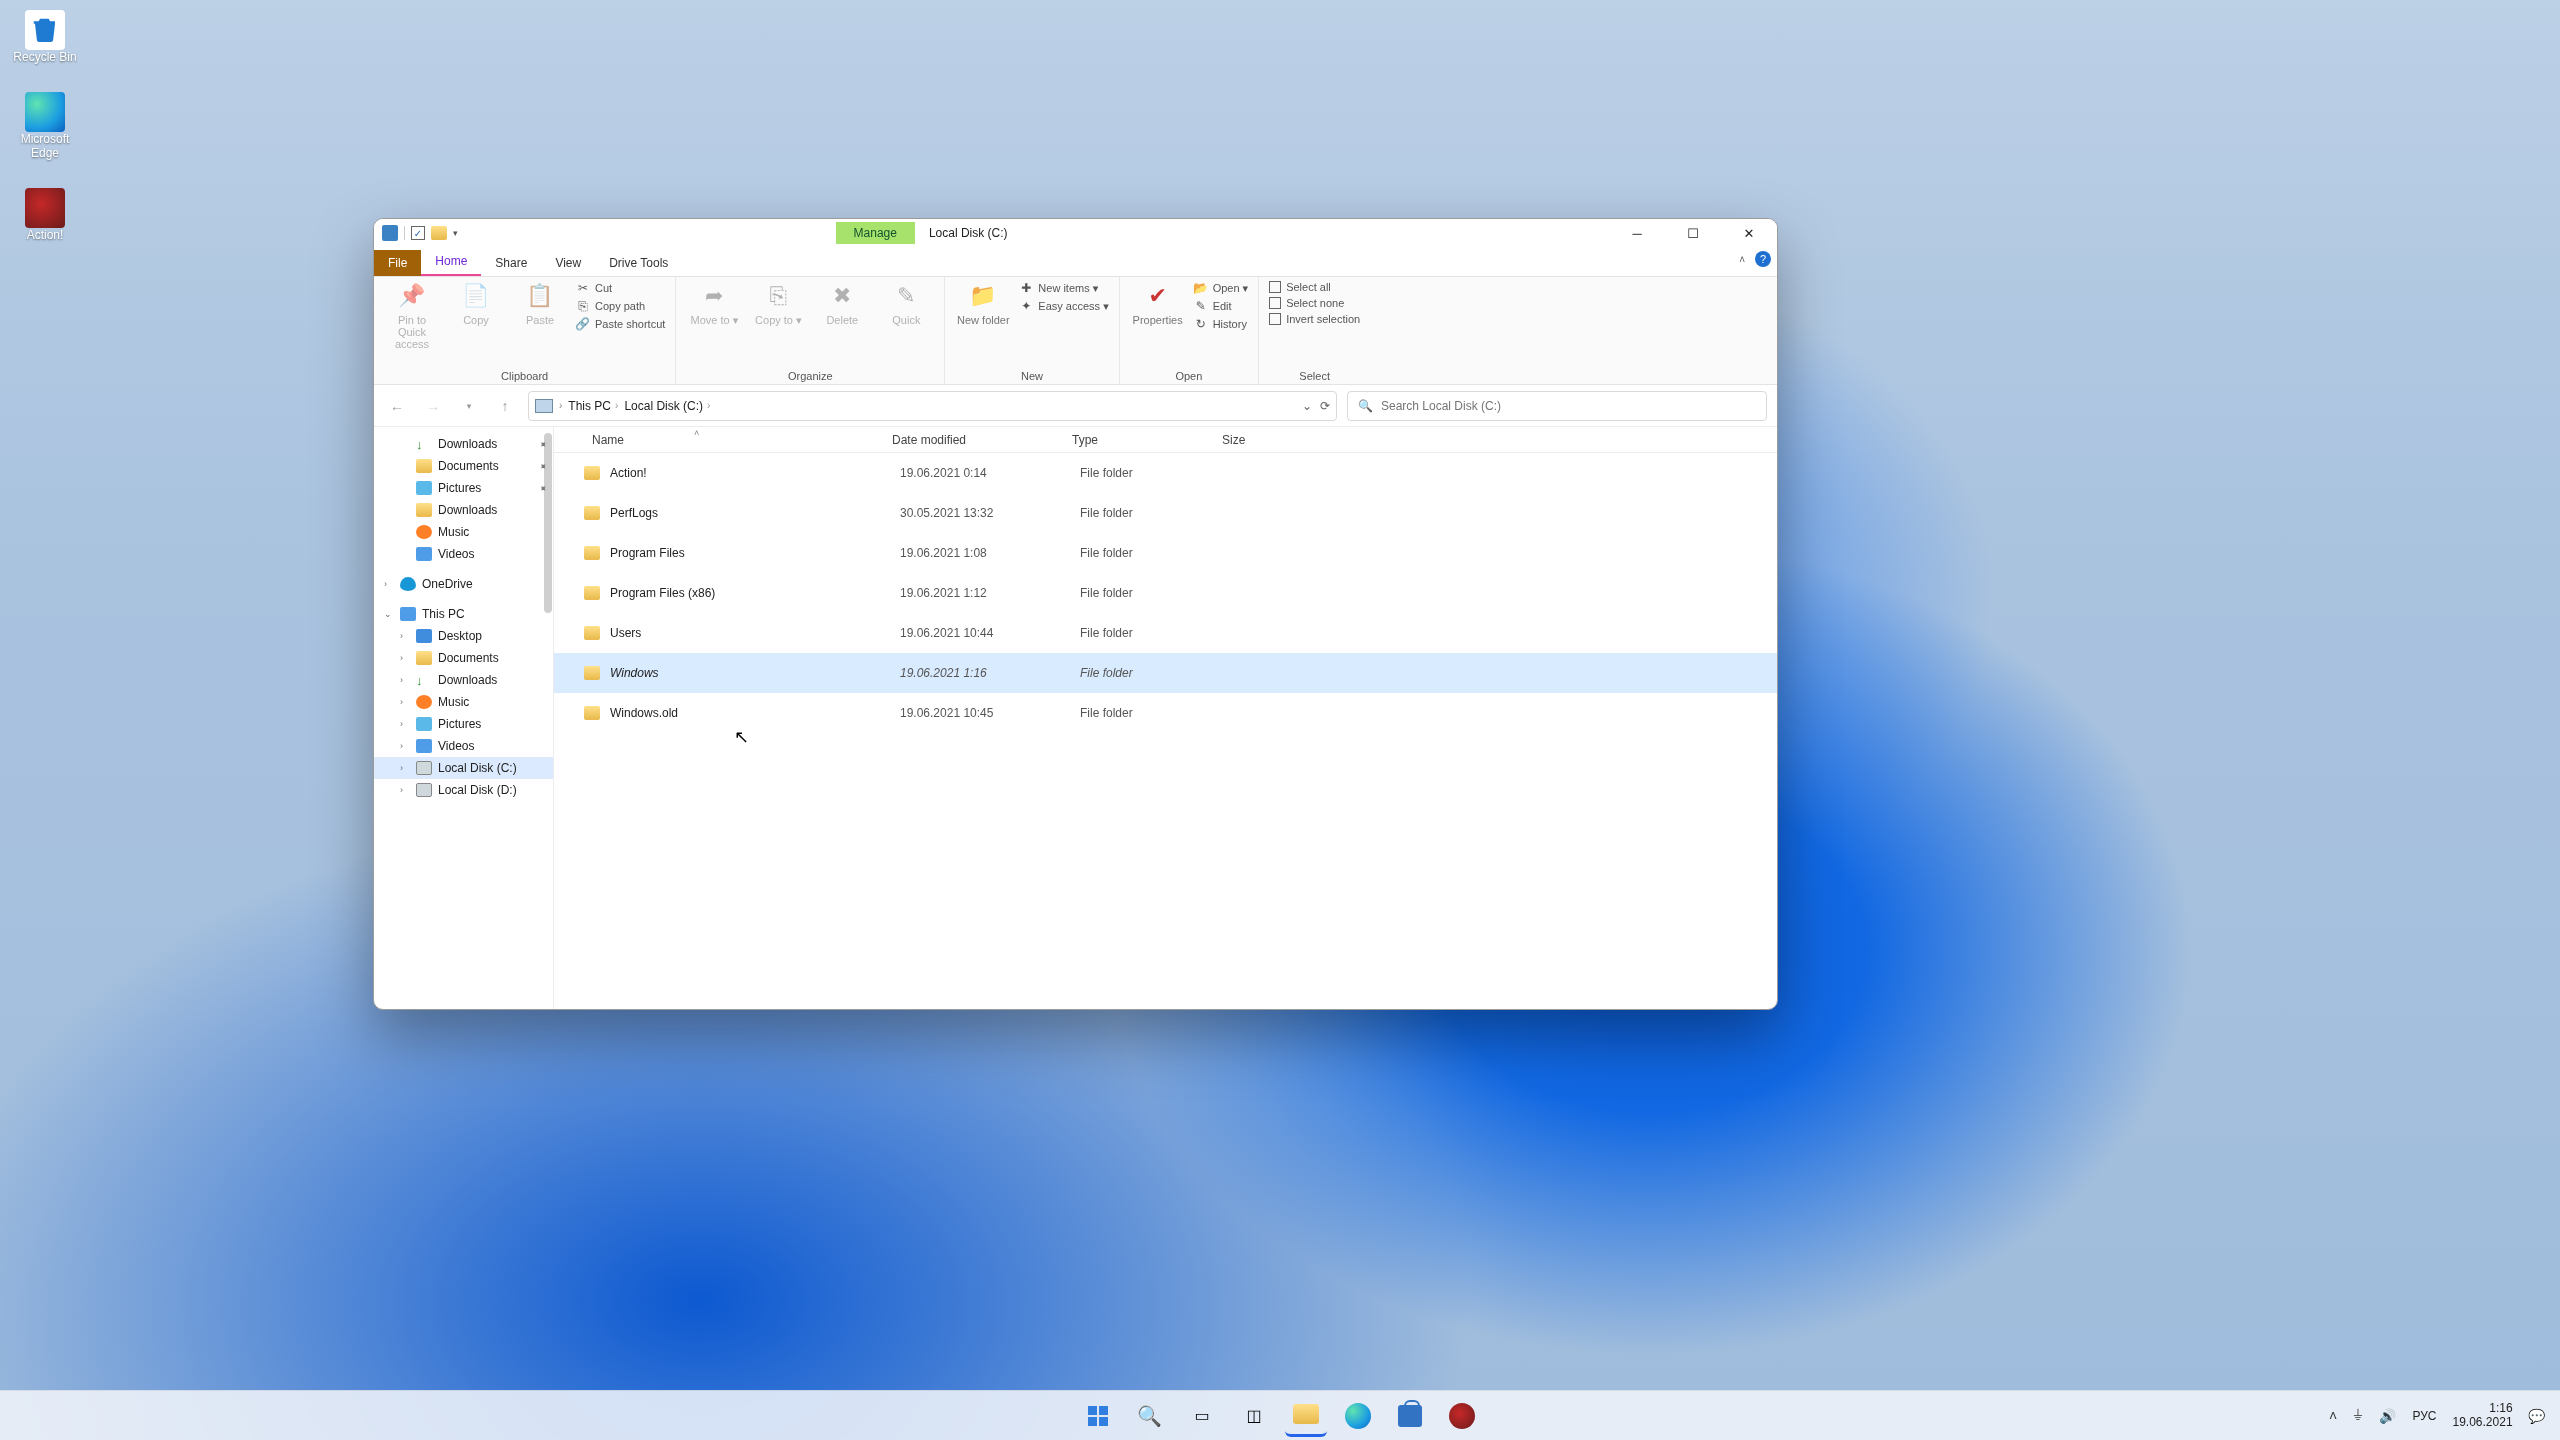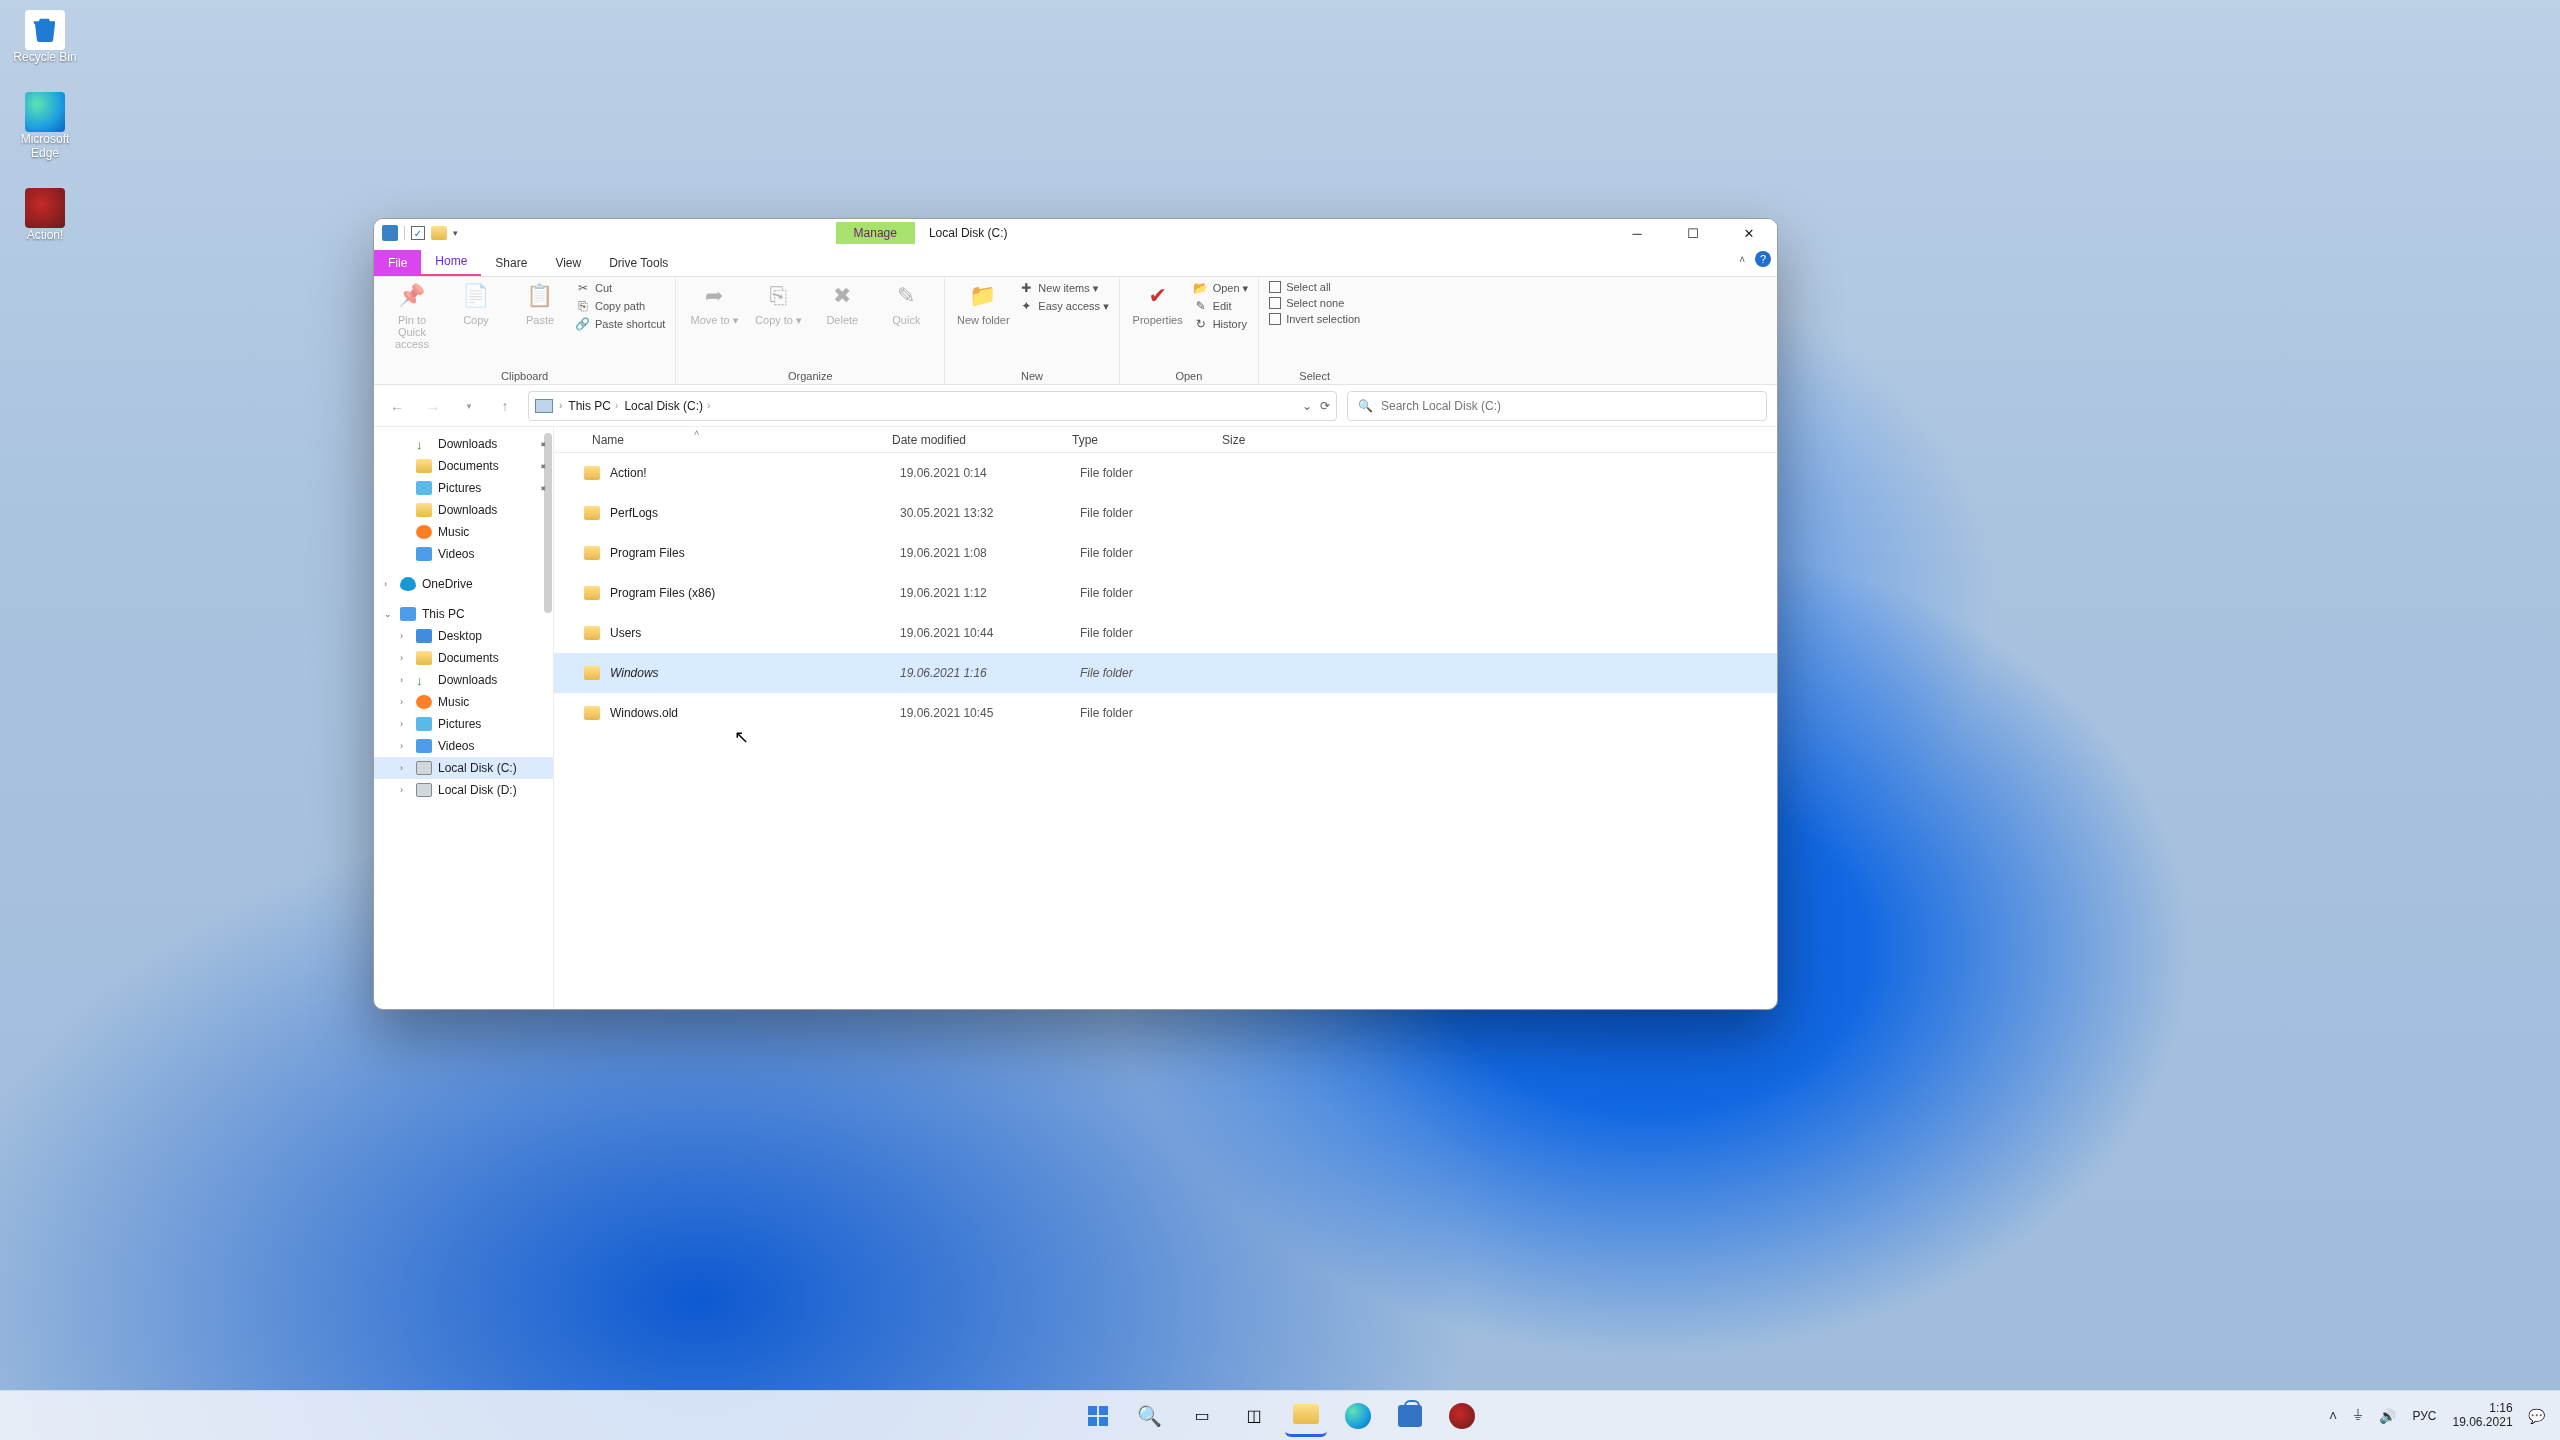--- a/index.html
+++ b/index.html
@@ -31,30 +31,30 @@
   display:flex; flex-direction:column; overflow:hidden;
 }
 
 
 .titlebar{height:28px;background:#fff;display:flex;align-items:center;font-size:12px;color:#222;}
 .titlebar .qat{display:flex;align-items:center;gap:6px;padding:0 8px;}
 .titlebar .qat .ico{width:16px;height:16px;background:#3b82c4;border-radius:2px;}
 .titlebar .qat .sep{width:1px;height:14px;background:#ccc;}
 .titlebar .qat .check{width:14px;height:14px;border:1px solid #666;display:inline-flex;align-items:center;justify-content:center;font-size:10px;color:#226ab5;}
 .titlebar .qat .mini-folder{width:16px;height:14px;background:linear-gradient(#ffe08a,#e8b94a);border-radius:2px;}
-.titlebar .manage{background:#a7e26d;color:#701a75;padding:4px 18px;font-size:12px;margin-left:370px;}
+.titlebar .manage{background:#a7e26d;color:#14532d;padding:4px 18px;font-size:12px;margin-left:370px;}
 .titlebar .title{padding:0 14px;}
 .titlebar .spacer{flex:1;}
 .titlebar .winbtns{display:flex;}
 .titlebar .winbtn{width:56px;height:28px;display:flex;align-items:center;justify-content:center;font-size:13px;color:#222;}
 
 
 .ribbon-tabs{height:30px;display:flex;align-items:flex-end;font-size:12px;border-bottom:1px solid #e3e3e3;position:relative;}
 .ribbon-tabs .tab{padding:6px 14px;color:#333;cursor:pointer;}
-.ribbon-tabs .tab.file{background:#d946ef;color:#fff;}
+.ribbon-tabs .tab.file{background:#a16207;color:#fff;}
 .ribbon-tabs .tab.active{border-bottom:2px solid #ec4899;color:#6d28d9;}
 .ribbon-tabs .right-icons{position:absolute;right:6px;top:4px;display:flex;gap:10px;align-items:center;}
 .ribbon-tabs .right-icons .chev{font-size:10px;color:#555;}
 .ribbon-tabs .right-icons .help{width:16px;height:16px;border-radius:50%;background:#1f6fd0;color:#fff;display:flex;align-items:center;justify-content:center;font-size:11px;}
 
 
 .ribbon{height:108px;background:#fafafa;border-bottom:1px solid #e3e3e3;display:flex;font-size:11px;color:#333;}
 .rgroup{display:flex;flex-direction:column;justify-content:space-between;border-right:1px solid #e8e8e8;padding:4px 10px 2px;}
 .rgroup .items{display:flex;align-items:flex-start;gap:8px;}
 .rgroup .glabel{text-align:center;color:#555;font-size:11px;padding-top:2px;}

